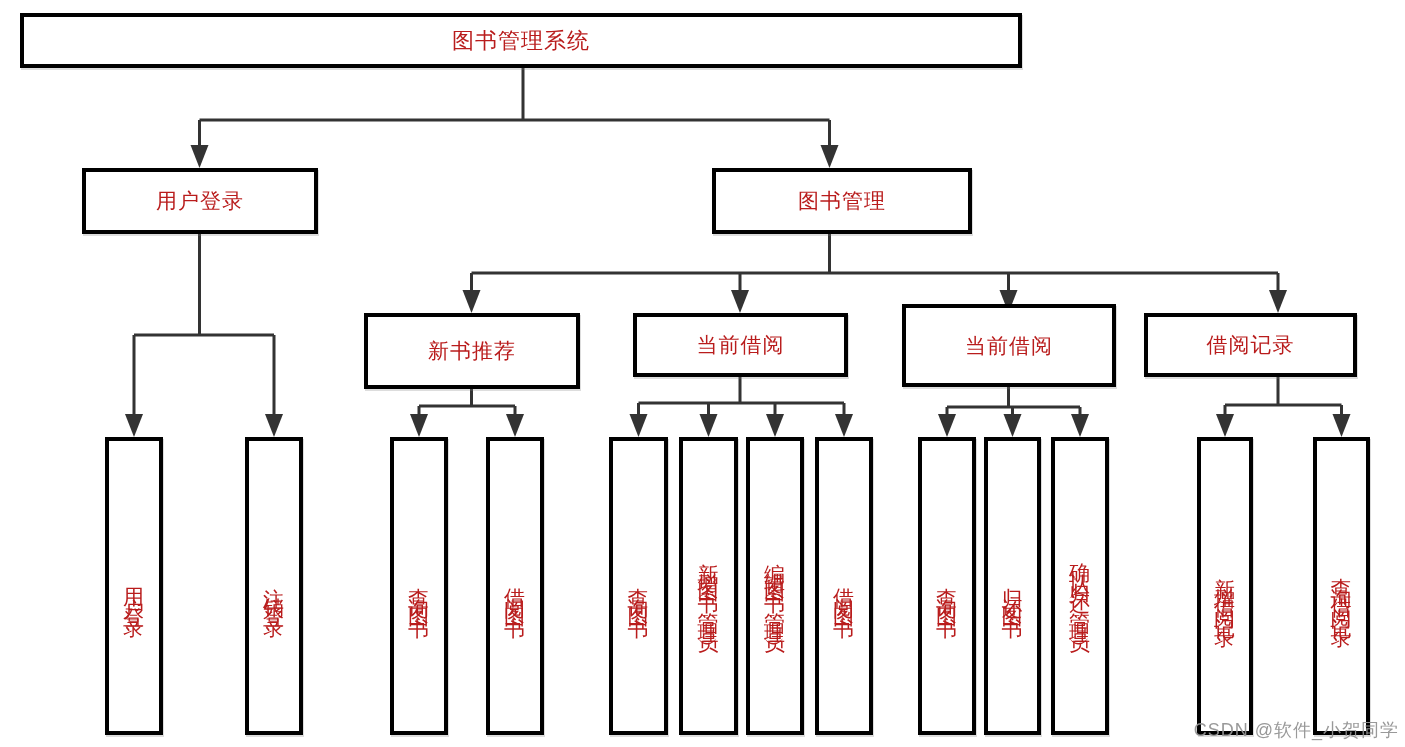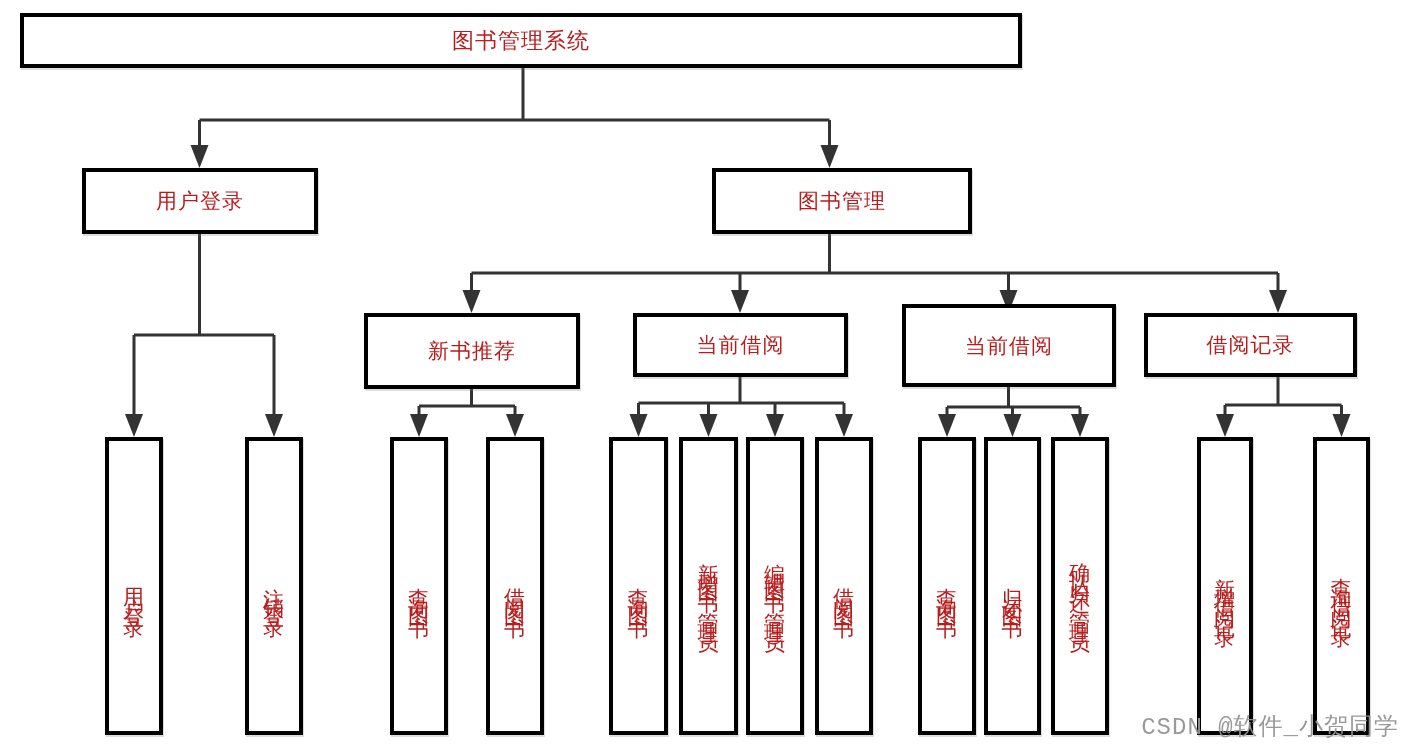--- a/index.html
+++ b/index.html
@@ -27,25 +27,24 @@
     text-orientation:mixed;
     font-size:21px;
     letter-spacing:10px;
     margin-bottom:-10px;
     white-space:nowrap;
     line-height:1;
   }
   .watermark{
     position:absolute;
     right:6px;bottom:5px;
-    font-size:24px;
+    font-size:18px;
     color:rgba(148,148,148,0.95);
     letter-spacing:1px;
     z-index:5;
-    font-family:Liberation Mono, monospace;
   }
 </style>
 </head>
 <body>
 
 <div id="canvas">
 
   <svg id="connector-svg" viewBox="0 0 1405 747">
     <path fill="none" stroke="#333333" stroke-width="3" d="M523 68 V120 M199.5 120 H829.5 M199.5 120 V152 M829.5 120 V152
          M199.5 234 V335 M134 335 H274 M134 335 V421 M274 335 V421

